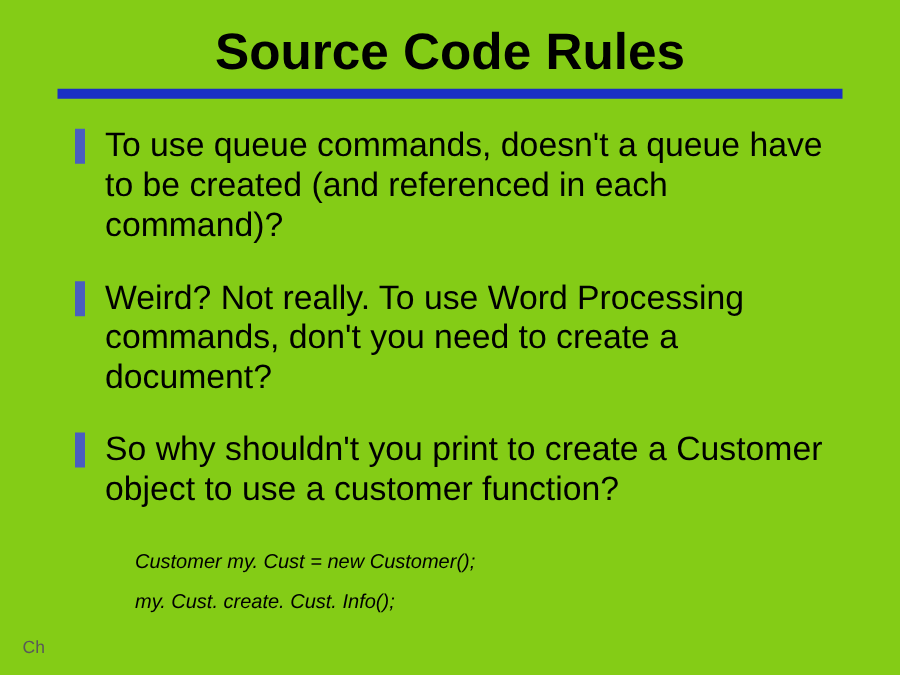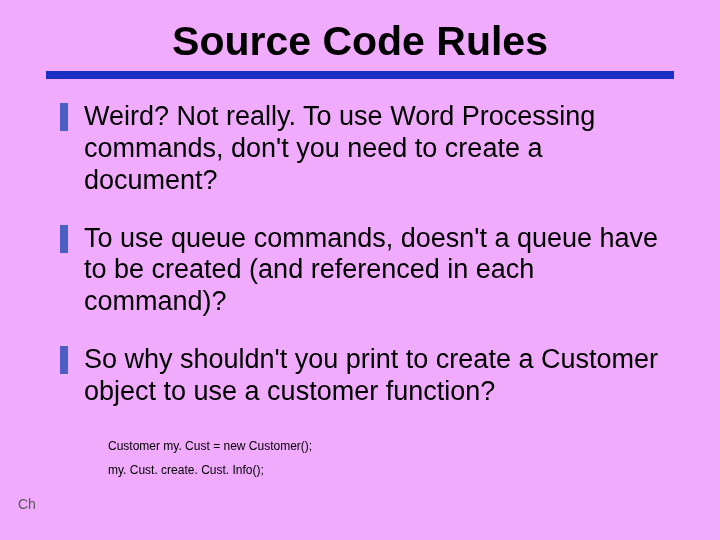--- a/index.html
+++ b/index.html
@@ -8,21 +8,21 @@
     width: 720px;
     height: 540px;
     background: #ffffff;
     font-family: Arial, Helvetica, sans-serif;
     overflow: hidden;
   }
   .slide {
     position: relative;
     width: 720px;
     height: 540px;
-    background: #f0abfc;
+    background: #84cc16;
   }
   .title {
     text-align: center;
     font-family: "Arial Black", Arial, sans-serif;
     font-weight: 900;
     font-size: 41px;
     color: #000000;
     letter-spacing: 0px;
     padding-top: 18px;
     padding-bottom: 6px;
@@ -49,50 +49,51 @@
     flex-shrink: 0;
   }
   .bullet-text {
     font-size: 27px;
     line-height: 1.18;
     color: #000000;
   }
   .code-block {
     margin-left: 48px;
     margin-top: 20px;
-    font-size: 12px;
+    font-size: 16px;
     line-height: 2.0;
     color: #000000;
+    font-style: italic;
   }
   .footer-ch {
     position: absolute;
     left: 18px;
-    bottom: 28px;
+    bottom: 15px;
     font-size: 14px;
     color: #595959;
   }
 </style>
 </head>
 <body>
 
 <div class="slide">
 
   <div class="title">Source Code Rules</div>
   <div class="rule"></div>
 
   <div class="body">
 
     <div class="bullet-item">
       <div class="bullet-mark"></div>
-      <div class="bullet-text">Weird? Not really.  To use Word Processing commands, don't you need to create a document?</div>
+      <div class="bullet-text">To use queue commands, doesn't a queue have to be created (and referenced in each command)?</div>
     </div>
 
     <div class="bullet-item">
       <div class="bullet-mark"></div>
-      <div class="bullet-text">To use queue commands, doesn't a queue have to be created (and referenced in each command)?</div>
+      <div class="bullet-text">Weird? Not really.  To use Word Processing commands, don't you need to create a document?</div>
     </div>
 
     <div class="bullet-item">
       <div class="bullet-mark"></div>
       <div class="bullet-text">So why shouldn't you print to create a Customer object to use a customer function?</div>
     </div>
 
     <div class="code-block">
       <div>Customer  my. Cust  =  new  Customer();</div>
       <div>my. Cust. create. Cust. Info();</div>

